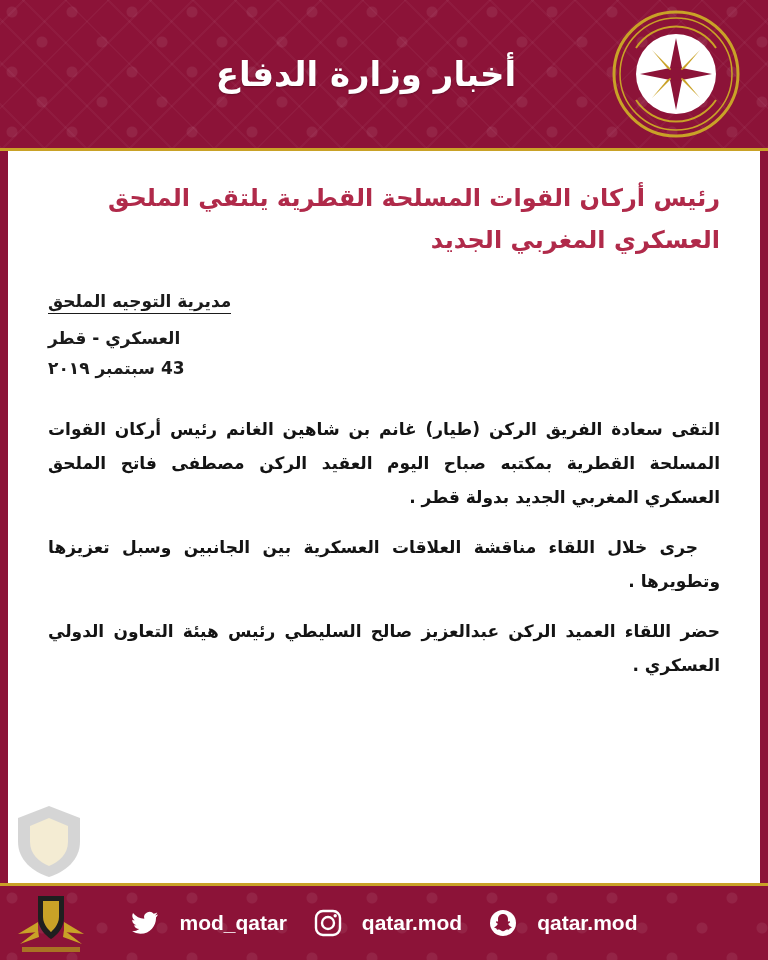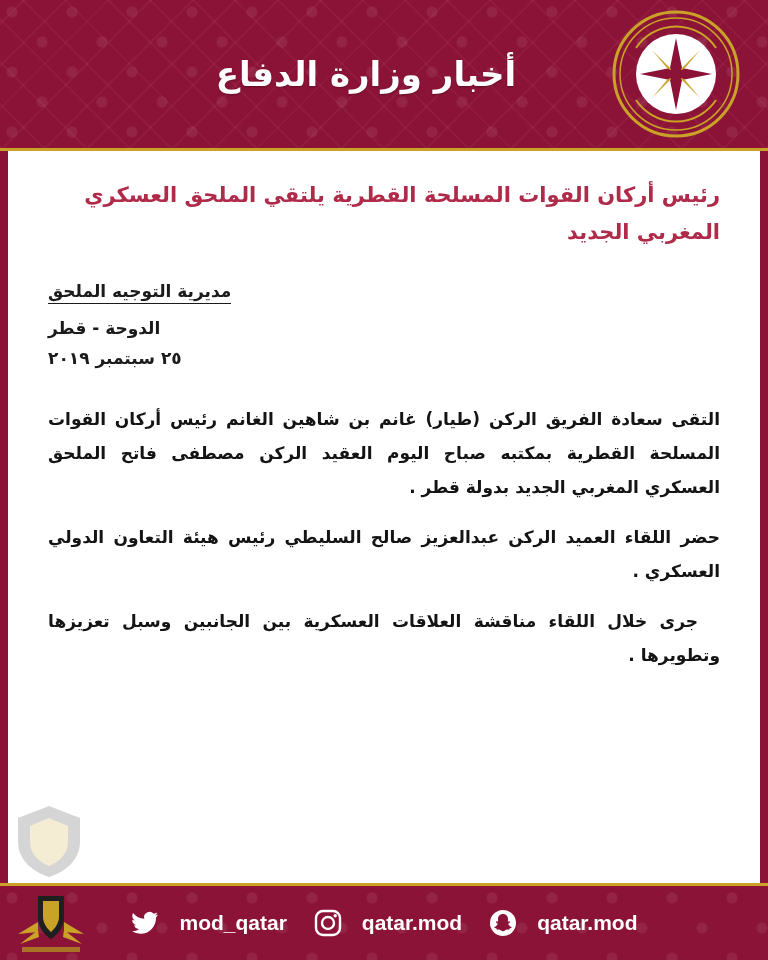--- a/index.html
+++ b/index.html
@@ -70,21 +70,21 @@
   .card-inner {
     position: relative;
     padding: 26px 40px 20px 40px;
     height: 100%;
     box-sizing: border-box;
     direction: rtl;
   }
 
   .headline {
     color: #b02a4a;
-    font-size: 21px;
+    font-size: 24px;
     font-weight: bold;
     line-height: 1.75;
     text-align: right;
     letter-spacing: 0.2px;
     margin: 0 0 30px 0;
   }
 
   .meta {
     text-align: left;
     direction: rtl;
@@ -206,27 +206,27 @@
     </svg>
   </div>
 
   <div class="card">
     <div class="card-inner">
 
       <h1 class="headline">رئيس أركان القوات المسلحة القطرية يلتقي الملحق العسكري المغربي الجديد</h1>
 
       <div class="meta">
         <div class="meta-dept">مديرية التوجيه الملحق</div>
-        <div class="meta-line">الدوحة - قطر</div>
-        <div class="meta-line">٢٥ سبتمبر ٢٠١٩</div>
+        <div class="meta-line">العسكري - قطر</div>
+        <div class="meta-line">43 سبتمبر ٢٠١٩</div>
       </div>
 
       <p class="para">التقى سعادة الفريق الركن (طيار) غانم بن شاهين الغانم رئيس أركان القوات المسلحة القطرية بمكتبه صباح اليوم العقيد الركن مصطفى فاتح الملحق العسكري المغربي الجديد بدولة قطر .</p>
+      <p class="para indent">جرى خلال اللقاء مناقشة العلاقات العسكرية بين الجانبين وسبل تعزيزها وتطويرها .</p>
       <p class="para">حضر اللقاء العميد الركن عبدالعزيز صالح السليطي رئيس هيئة التعاون الدولي العسكري .</p>
-      <p class="para indent">جرى خلال اللقاء مناقشة العلاقات العسكرية بين الجانبين وسبل تعزيزها وتطويرها .</p>
 
       <svg class="watermark" viewBox="0 0 78 78">
         <path d="M39 4 L70 16 V40 C70 58 55 70 39 75 C23 70 8 58 8 40 V16 Z" fill="#333333"></path>
         <path d="M39 16 L58 24 V40 C58 52 49 60 39 64 C29 60 20 52 20 40 V24 Z" fill="#c9a227"></path>
       </svg>
     </div>
   </div>
 
   <div class="footer">
 

